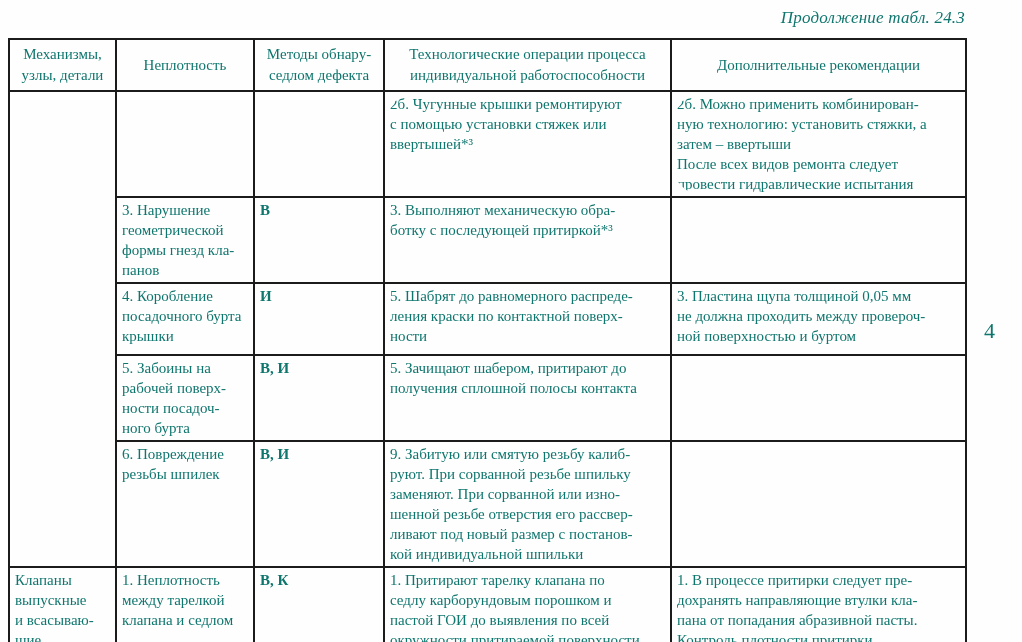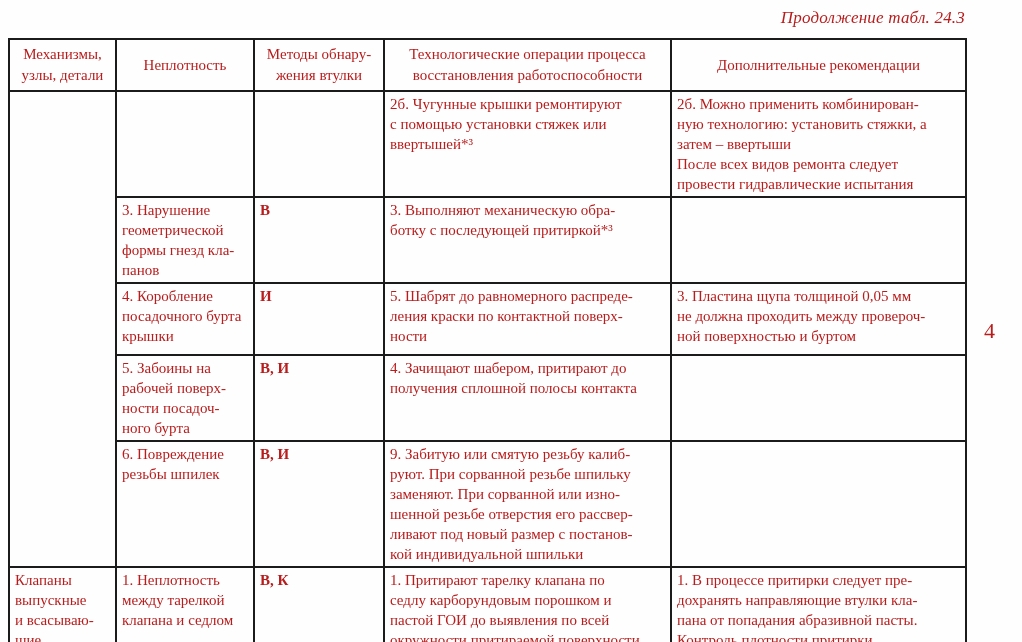--- a/index.html
+++ b/index.html
@@ -2,21 +2,21 @@
 <html><head>
 <meta charset="utf-8">
 <style>
   html, body { margin: 0; padding: 0; background: #ffffff; }
   #page {
     position: relative;
     width: 1022px;
     height: 642px;
     background: #fefefe;
     font-family: "Liberation Serif", "DejaVu Serif", serif;
-    color: #b91c1c;
+    color: #0f766e;
     overflow: hidden;
   }
   #caption {
     position: absolute;
     top: 8px;
     right: 57px;
     font-style: italic;
     font-size: 17px;
     letter-spacing: 0.2px;
     white-space: nowrap;
@@ -46,21 +46,21 @@
   }
   #repair-table thead th {
     height: 46px;
     vertical-align: middle;
     text-align: center;
     font-weight: normal;
     line-height: 21px;
     padding: 2px 4px;
   }
   td.method { font-weight: bold; }
-  tr.r0 td { height: 100px; }
+  tr.r0 td { height: 100px; border-radius: 32px; }
   tr.r1 td { height: 78px; margin-left: 8px; }
   tr.r2 td { height: 66px; font-family: Liberation Serif, serif; }
   tr.r3 td { height: 80px; font-family: Liberation Serif, serif; }
   tr.r4 td { height: 115px; margin-left: 40px; }
   tr.r5 td { height: 80px; }
 </style>
 </head>
 <body>
 
 <div id="page">
@@ -76,23 +76,23 @@
       <col style="width:130px">
       <col style="width:287px">
       <col style="width:295px">
     </colgroup>
     <thead>
       <tr>
         <th>Механизмы,
 узлы, детали</th>
         <th>Неплотность</th>
         <th>Методы обнару-
-жения втулки</th>
+седлом дефекта</th>
         <th>Технологические операции процесса
-восстановления работоспособности</th>
+индивидуальной работоспособности</th>
         <th>Дополнительные рекомендации</th>
       </tr>
     </thead>
     <tbody>
       <tr class="r0">
         <td rowspan="5"></td>
         <td></td>
         <td class="method"></td>
         <td>2б. Чугунные крышки ремонтируют
 с помощью установки стяжек или
@@ -124,21 +124,21 @@
         <td>3. Пластина щупа толщиной 0,05 мм
 не должна проходить между провероч-
 ной поверхностью и буртом</td>
       </tr>
       <tr class="r3">
         <td>5. Забоины на
 рабочей поверх-
 ности посадоч-
 ного бурта</td>
         <td class="method">В, И</td>
-        <td>4. Зачищают шабером, притирают до
+        <td>5. Зачищают шабером, притирают до
 получения сплошной полосы контакта</td>
         <td></td>
       </tr>
       <tr class="r4">
         <td>6. Повреждение
 резьбы шпилек</td>
         <td class="method">В, И</td>
         <td>9. Забитую или смятую резьбу калиб-
 руют. При сорванной резьбе шпильку
 заменяют. При сорванной или изно-

